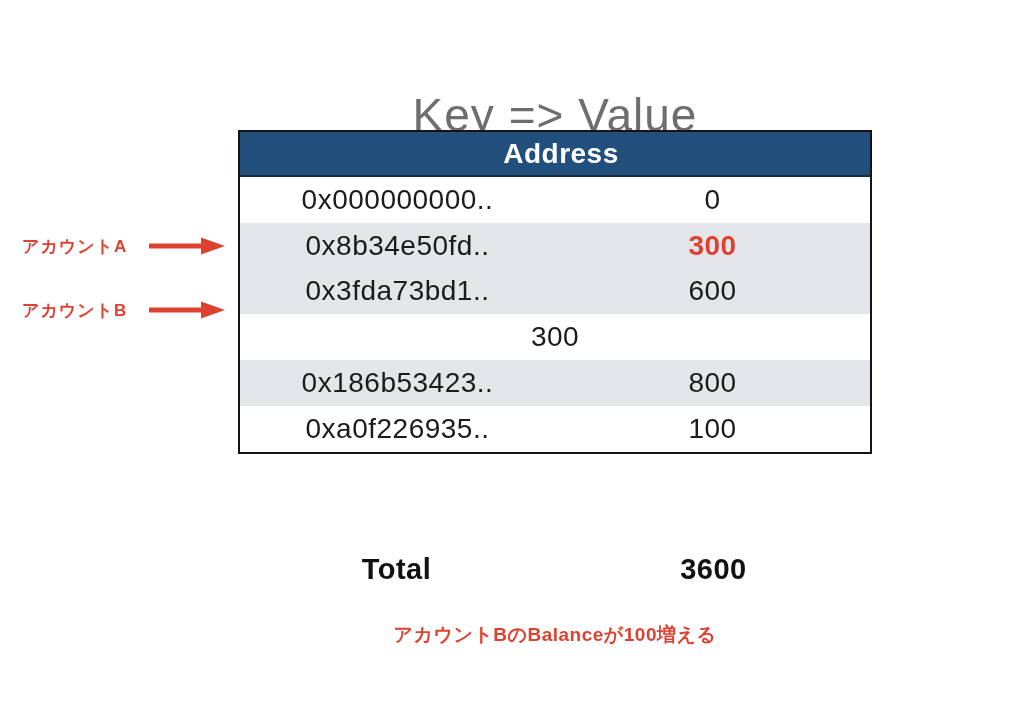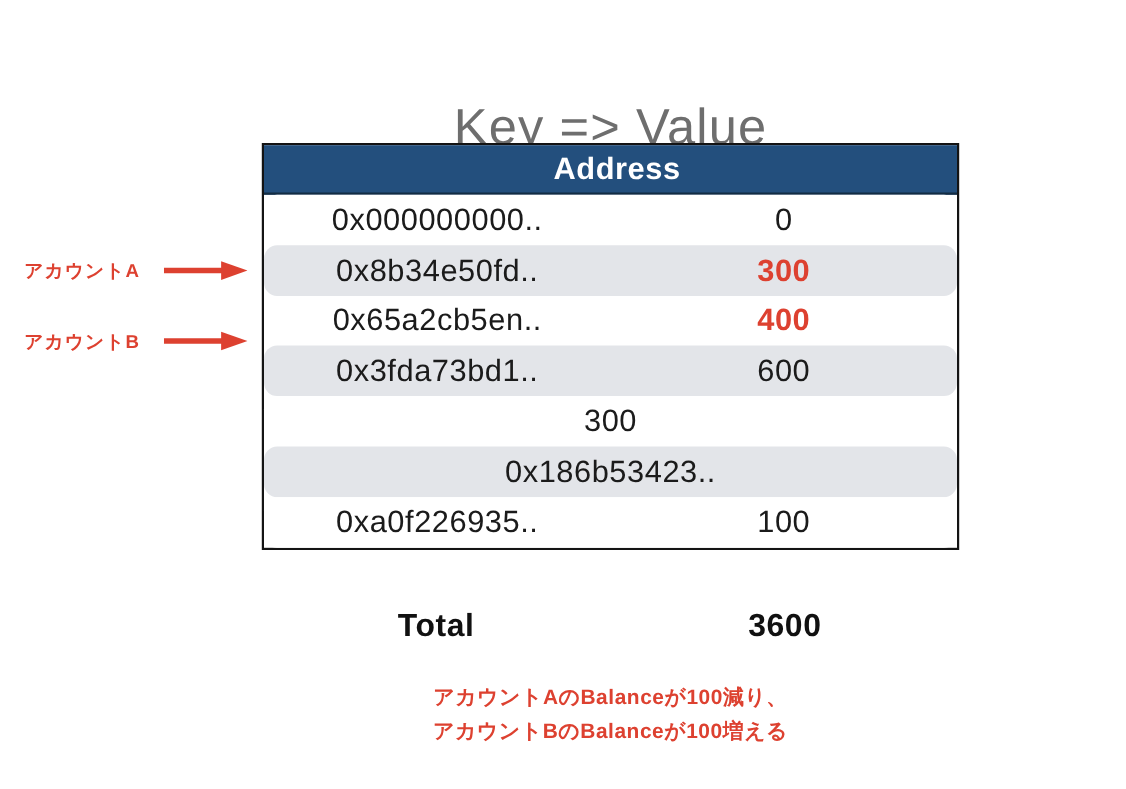--- a/index.html
+++ b/index.html
@@ -24,21 +24,21 @@
     border:2px solid #141414;background:#ffffff;
   }
   .kv-header{
     display:flex;height:45px;background:var(--header-bg);
     border-bottom:2px solid #132c42;
   }
   .kv-header .cell{
     flex:1;display:flex;align-items:center;justify-content:center;
     color:#ffffff;font-size:28px;font-weight:bold;letter-spacing:.5px;padding-left:12px;
   }
-  .kv-row{display:flex;height:45.8px;background:#ffffff;border-radius:12px;}
+  .kv-row{display:flex;height:45.8px;background:#ffffff;}
   .kv-row.alt{background:var(--row-alt);}
   .kv-row .cell{
     flex:1;display:flex;align-items:center;justify-content:center;
     font-size:28px;color:var(--ink);letter-spacing:.5px;
   }
   .kv-row .cell.hl{color:var(--accent-red);font-weight:bold;}
 
   .total-row{
     position:absolute;left:238px;top:547px;width:634px;height:44px;
     display:flex;
@@ -75,33 +75,30 @@
   </div>
   <div>
       <div class="kv-row">
     <div class="cell">0x000000000..</div>
     <div class="cell">0</div>
   </div>
       <div class="kv-row alt">
     <div class="cell">0x8b34e50fd..</div>
     <div class="cell hl">300</div>
   </div>
-      <div class="kv-row">
-    <div class="cell">0x65a2cb5en..</div>
-    <div class="cell hl">400</div>
-  </div>
       <div class="kv-row alt">
     <div class="cell">0x3fda73bd1..</div>
     <div class="cell">600</div>
   </div>
       <div class="kv-row">
     <div class="cell">300</div>
   </div>
       <div class="kv-row alt">
     <div class="cell">0x186b53423..</div>
+    <div class="cell">800</div>
   </div>
       <div class="kv-row">
     <div class="cell">0xa0f226935..</div>
     <div class="cell">100</div>
   </div>
     </div>
 </div>
 
 <div class="total-row">
   <div class="cell">Total</div>
@@ -118,15 +115,14 @@
 
 <div class="annotation b">
   <span class="label">アカウントB</span>
   <svg width="76" height="18" viewBox="0 0 76 18">
     <line x1="0" y1="9" x2="53" y2="9" stroke="#dd4130" stroke-width="5"></line>
     <polygon points="52,0.5 76,9 52,17.5" fill="#dd4130"></polygon>
   </svg>
 </div>
 
 <div class="footer-note">
-  <div>アカウントAのBalanceが100減り、</div>
   <div>アカウントBのBalanceが100増える</div>
 </div>
 
 </body></html>

